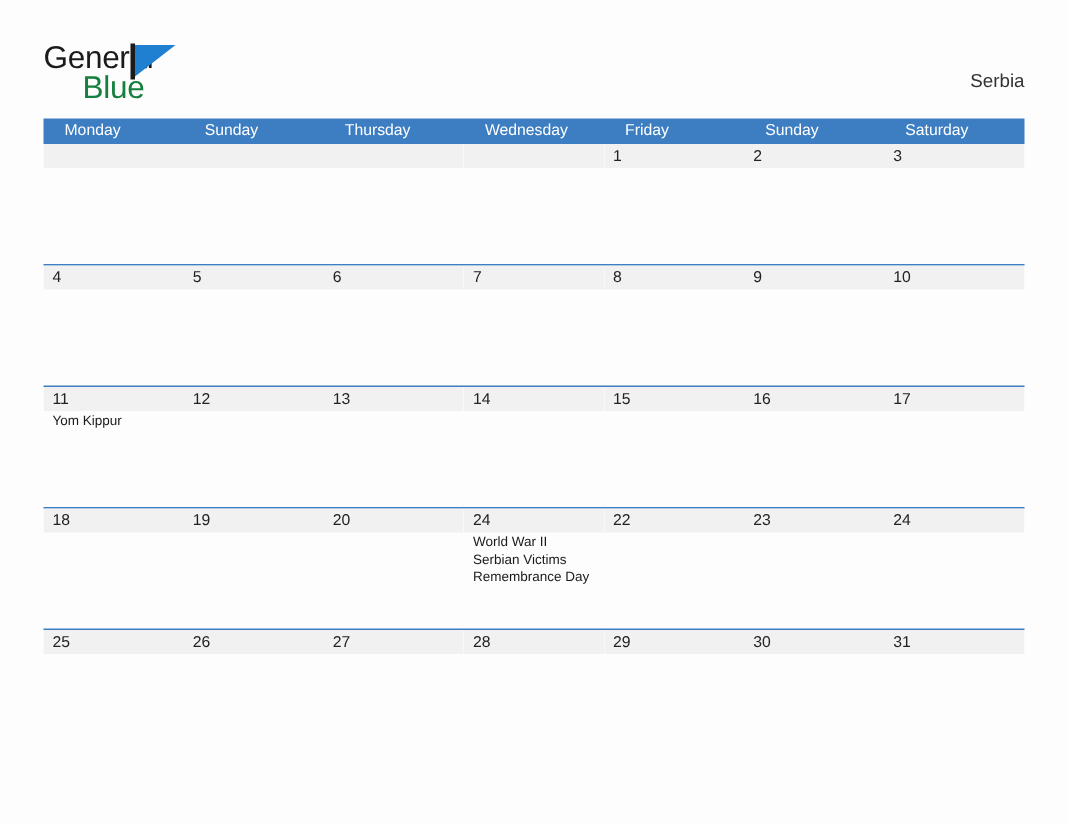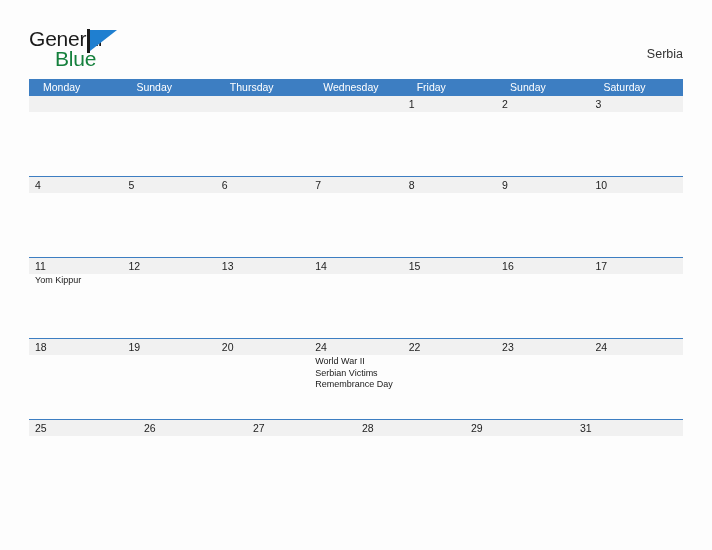--- a/index.html
+++ b/index.html
@@ -344,20 +344,24 @@
           <div class="day">
             <div class="day-band"></div>
             <div class="day-num">28</div>
           </div>
           <div class="day">
             <div class="day-band"></div>
             <div class="day-num">29</div>
           </div>
           <div class="day">
             <div class="day-band"></div>
+            <div class="day-num">30</div>
+          </div>
+          <div class="day">
+            <div class="day-band"></div>
             <div class="day-num">31</div>
           </div>
         </div>
       </div>
 
   </div>
 
 </div>
 
 </body></html>

